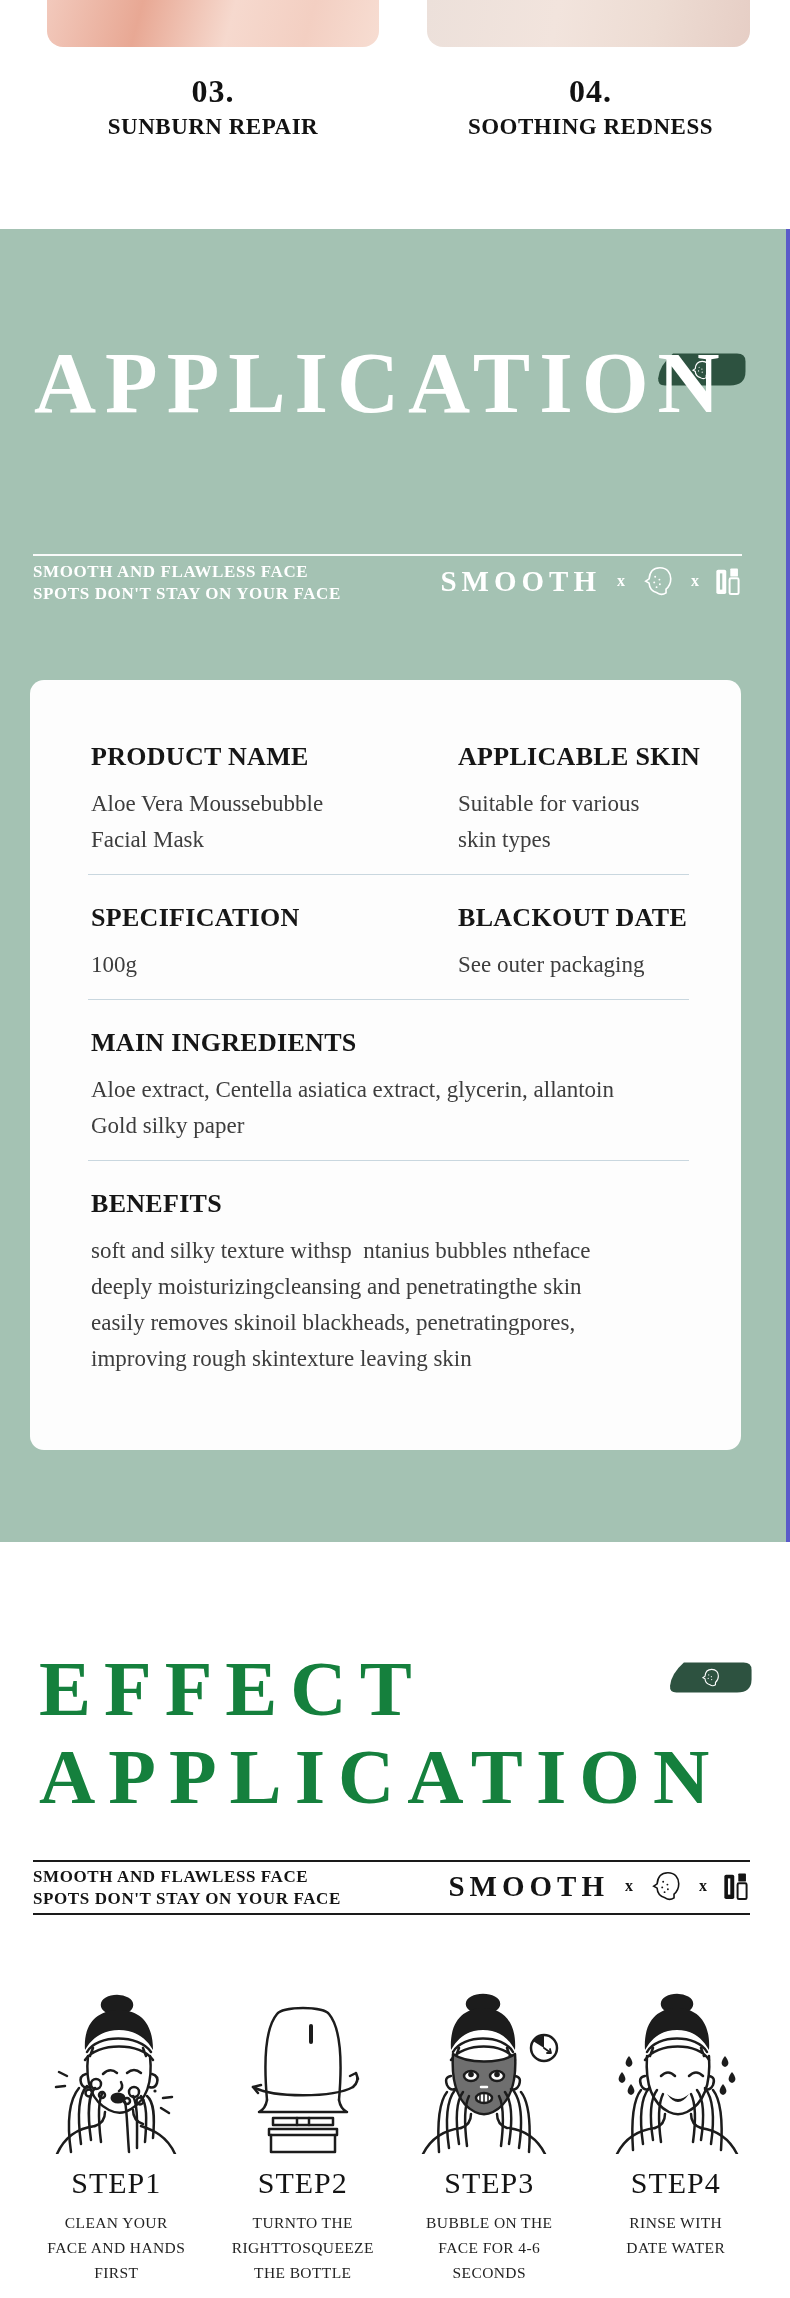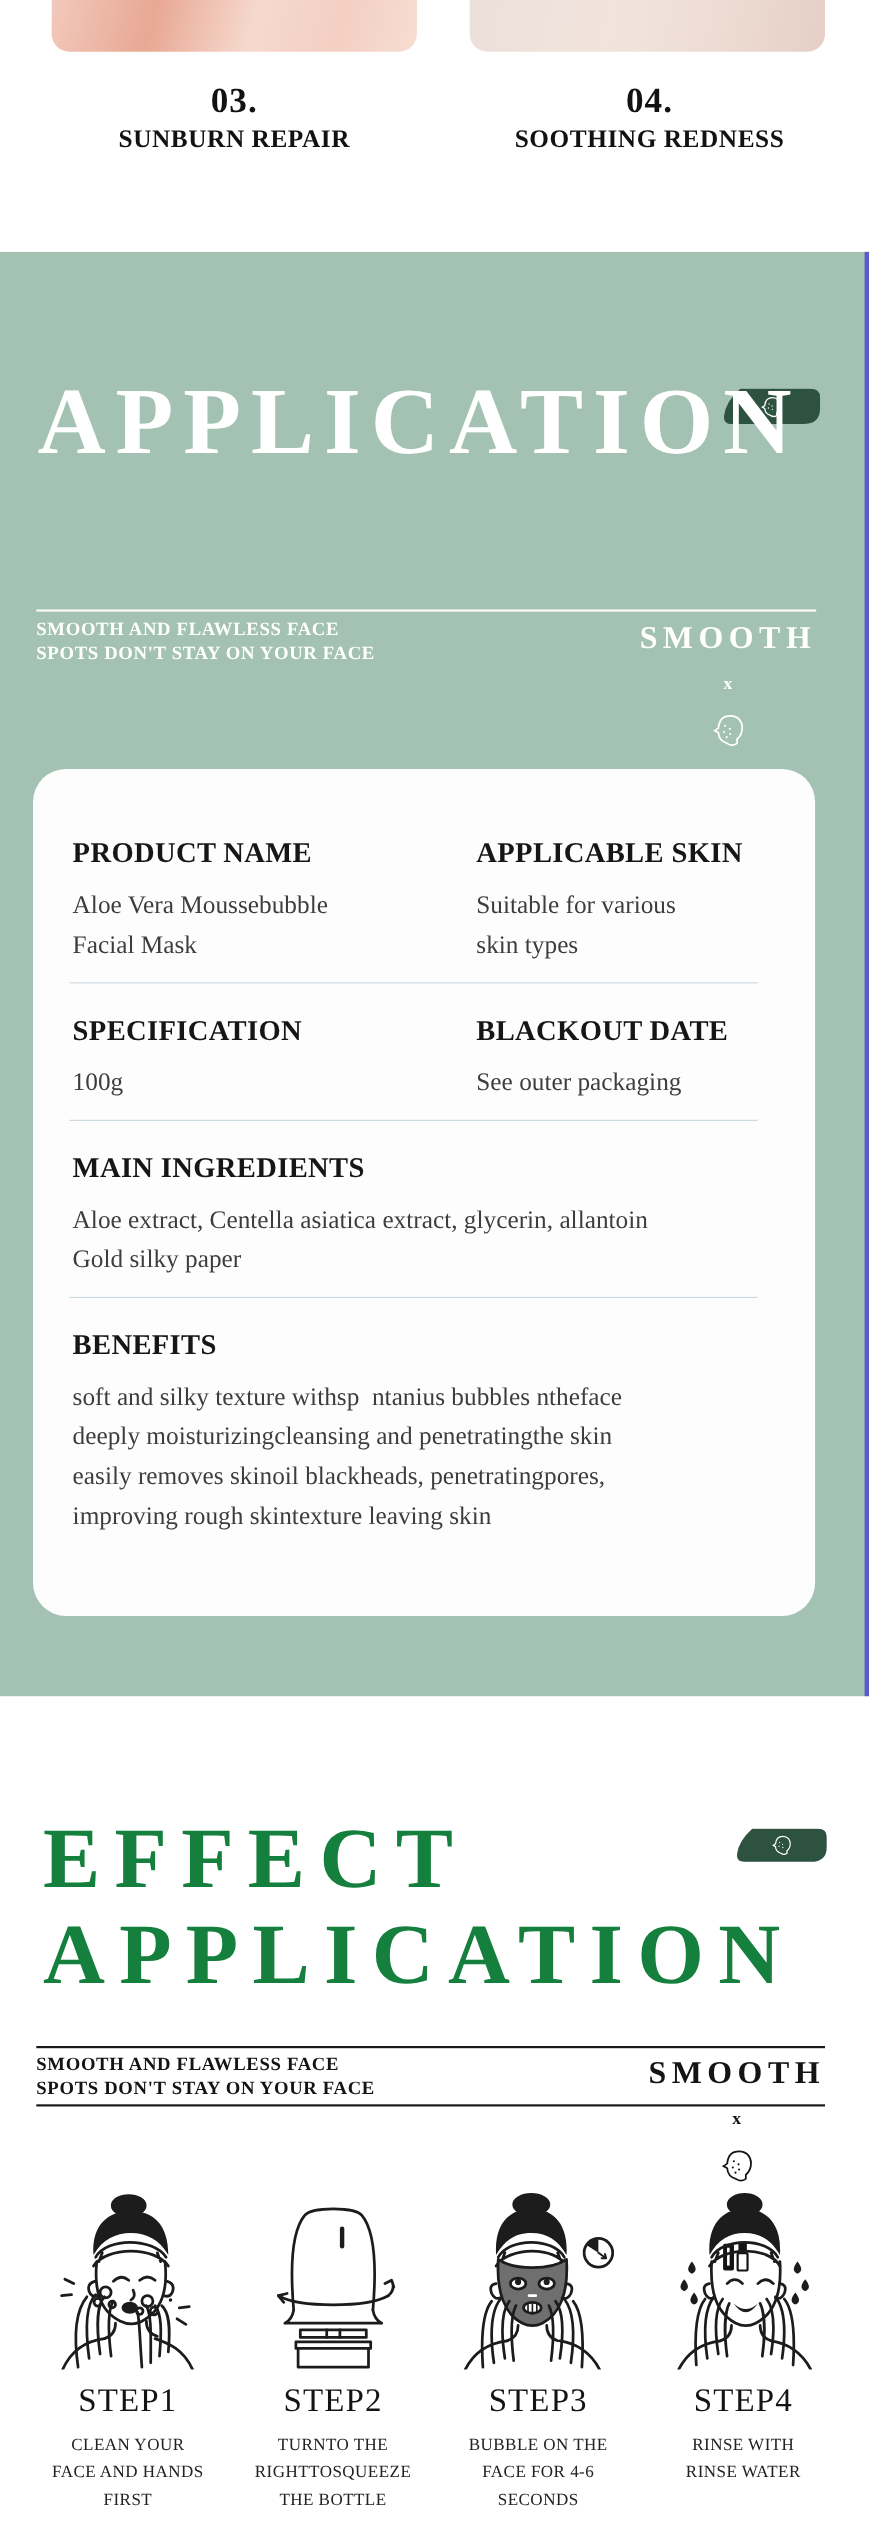--- a/index.html
+++ b/index.html
@@ -29,27 +29,27 @@
   .badge1{left:656px;top:124px;width:90px;height:33px;}
   .badge2{left:668px;top:1662px;width:84px;height:31px;}
 
   .pi-title{position:absolute;left:34px;top:110px;color:#fff;
     font-size:86px;line-height:88px;font-weight:700;letter-spacing:9px;white-space:nowrap;}
   .rule{position:absolute;left:33px;height:2px;}
   .rule-w{width:709px;background:rgba(255,255,255,.93);}
   .rw1{top:325px;}
   .tagline{position:absolute;left:33px;font-size:17px;line-height:22px;font-weight:700;letter-spacing:.6px;}
   .tag-w{top:332px;color:#fff;}
-  .smooth-row{position:absolute;display:flex;align-items:center;gap:16px;flex-direction:column;}
+  .smooth-row{position:absolute;display:flex;align-items:center;gap:16px;}
   .smooth-w{right:48px;top:335px;color:#fff;}
   .smooth-word{font-size:29px;font-weight:700;letter-spacing:5px;}
   .sep-x{font-size:16px;font-weight:700;}
 
   .card{position:absolute;left:30px;top:451px;width:711px;height:770px;background:#fdfdfd;
-    border-radius:30px;padding:62px 40px 0 36px;box-sizing:border-box;margin-top:19px;}
+    border-radius:14px;padding:62px 40px 0 61px;box-sizing:border-box;}
   .card h3{margin:0 0 14px 0;font-size:26px;line-height:30px;font-weight:700;letter-spacing:.3px;color:#161616;}
   .card p{margin:0;font-size:23px;line-height:36px;color:#3d3d3d;white-space:pre-wrap;}
   .two-col{display:grid;grid-template-columns:367px 1fr;}
   .card hr{border:0;border-top:1px solid #c9d7df;margin:16px 12px 28px -3px;}
 
   
   .ea-title{position:absolute;left:39px;top:1645px;color:#15803d;
     font-size:78px;line-height:88px;font-weight:700;letter-spacing:13px;white-space:nowrap;}
   .rule-b{width:717px;background:#1a1a1a;}
   .rb1{top:1860px;} .rb2{top:1913px;}
@@ -333,18 +333,18 @@
               <path d="M122,92 c4,5 5,9 0,11 c-5,-2 -4,-6 0,-11 Z"></path>
             </g>
             <path d="M64,122 C64,130 60,134 54,136 M90,122 C90,130 94,134 100,136"></path>
             <path d="M16,162 C24,146 38,138 54,136 M136,162 C128,146 114,138 100,136"></path>
           </g>
         </svg>
       </div>
       <div class="step-name">STEP4</div>
       <div class="step-desc">
         <span>RINSE WITH</span>
-        <span>RINSE WATER</span>
+        <span>DATE WATER</span>
       </div>
     </div>
 
   </div>
 </div>
 
 </body></html>

